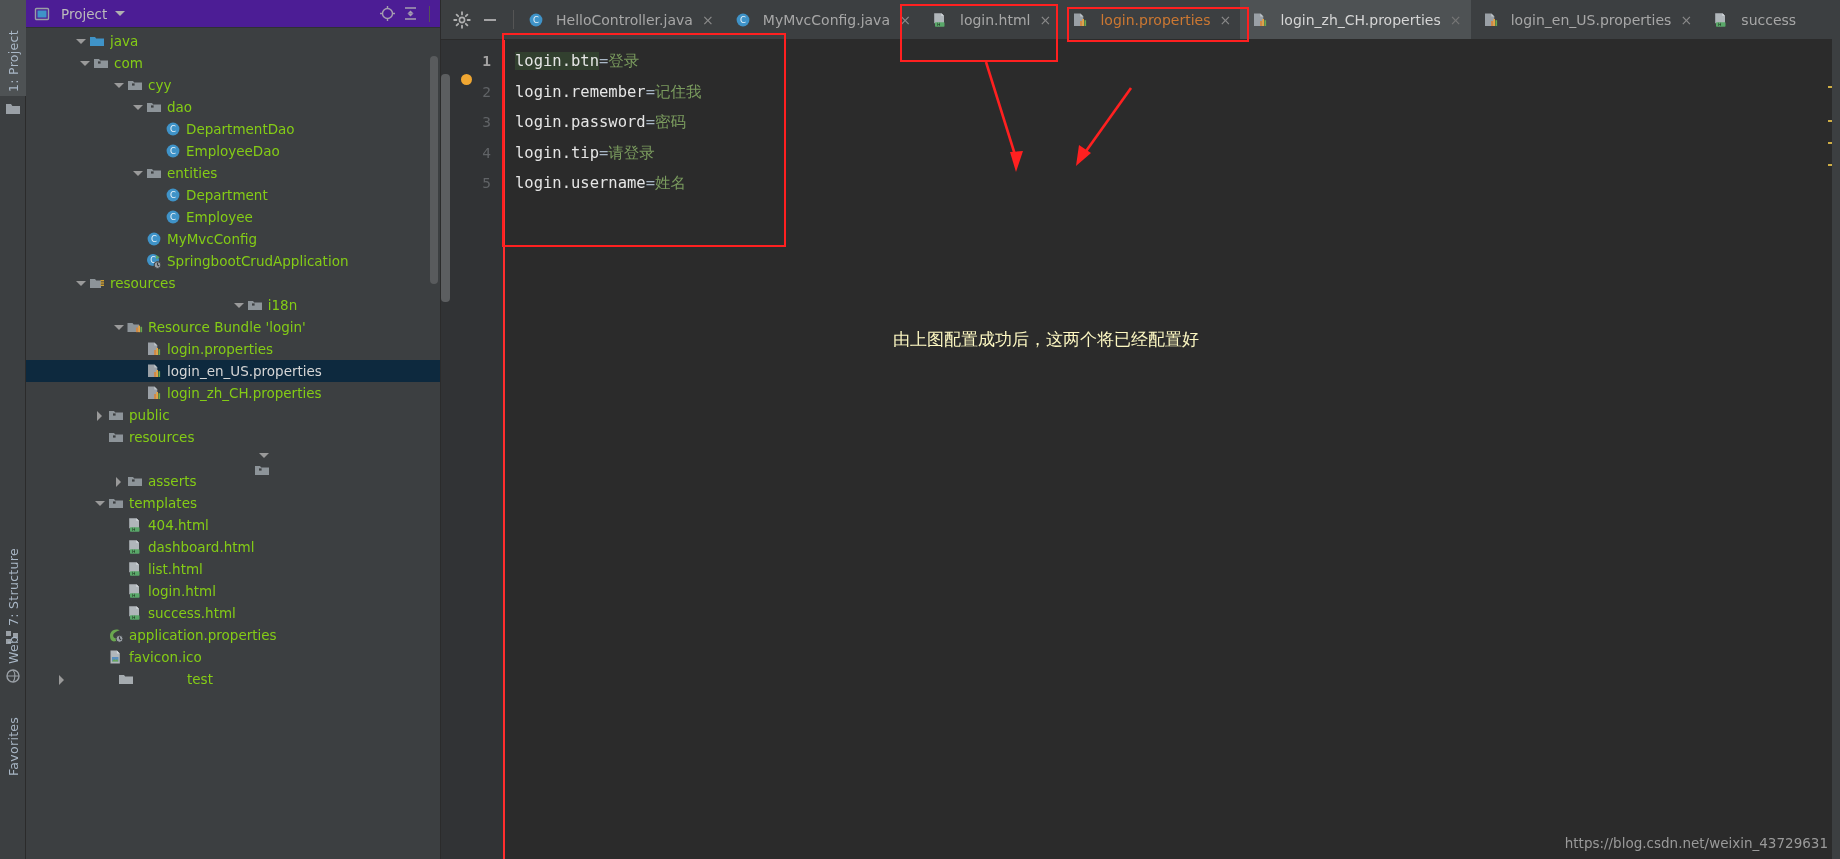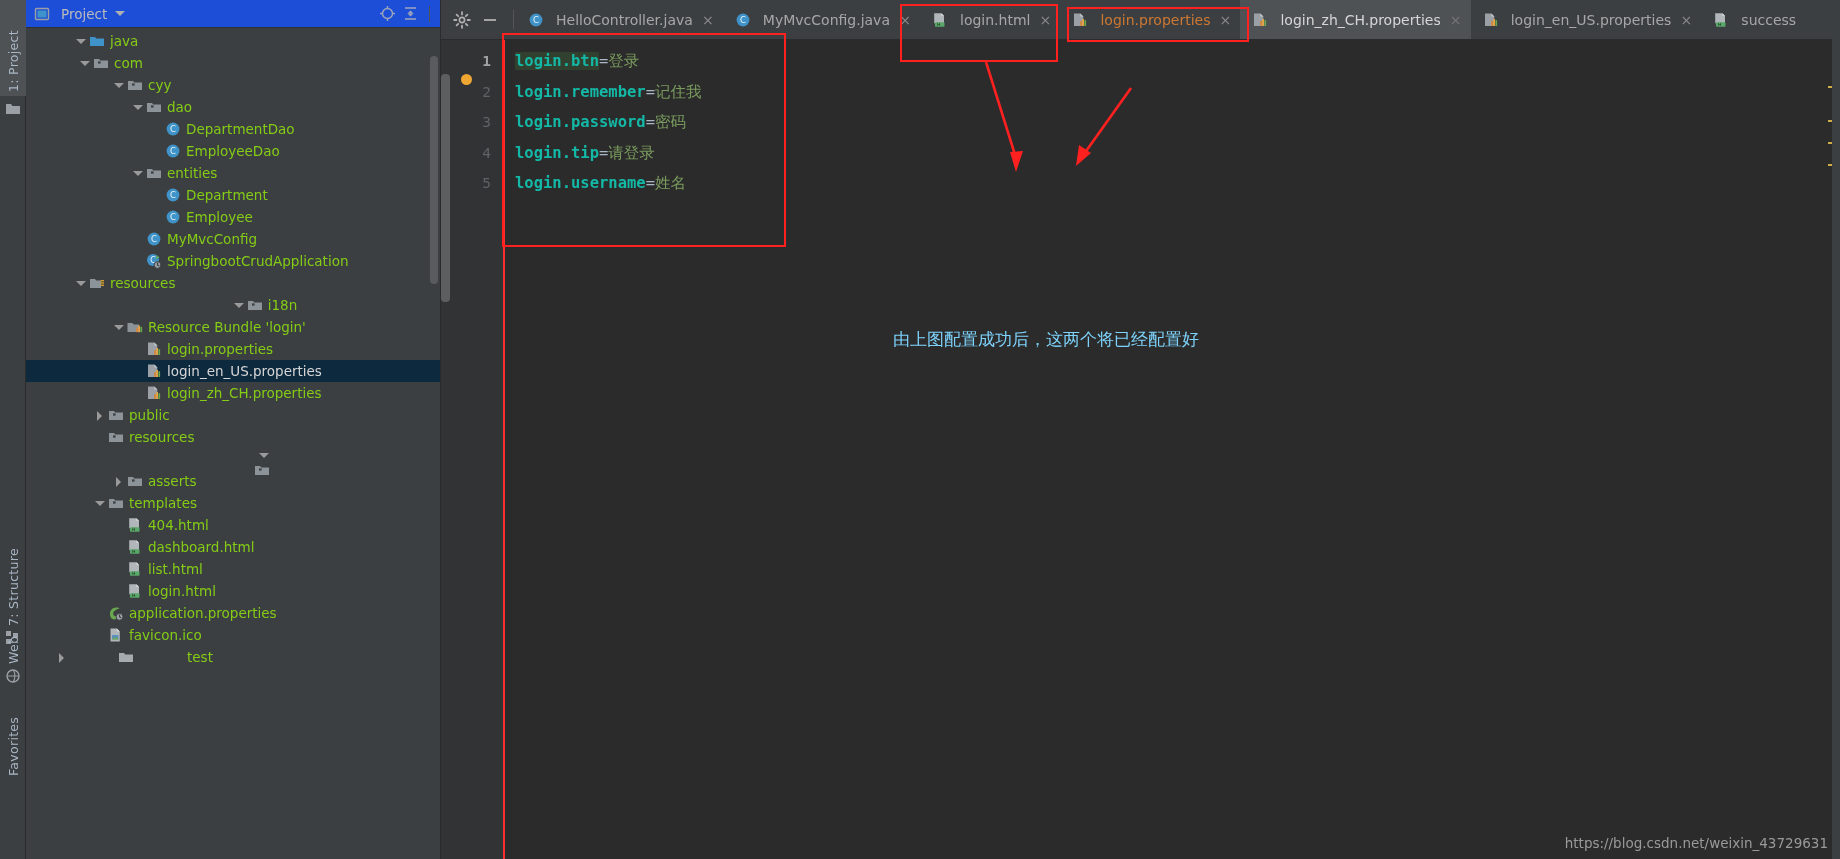--- a/index.html
+++ b/index.html
@@ -30,21 +30,21 @@
   
   .project-panel {
     width: 415px; flex: 0 0 415px; height: 859px;
     background: #3c3f41; display: flex; flex-direction: column;
     border-right: 1px solid #2b2b2b; position: relative;
   }
   .pp-header {
     height: 28px; display: flex; align-items: center;
     padding: 0 6px 0 8px; gap: 6px;
     border-bottom: 1px solid #2f3133;
-    background: #1d4ed8;
+    background: #4c1d95;
   }
   .pp-title { color: #bbbbbb; font-size: 13.5px; }
   .pp-caret {
     width: 0; height: 0; border-left: 5px solid transparent;
     border-right: 5px solid transparent; border-top: 5px solid #b0b0b0;
     margin-left: 2px;
   }
   .pp-header-spacer { flex: 1; }
   .hdr-icon { width: 17px; height: 17px; opacity: .85; }
   .hdr-sep { width:1px; height:16px; background:#555; margin:0 4px; }
@@ -128,39 +128,39 @@
   .code {
     flex:1; position: relative; padding-top: 6px; min-width:0;
     font-family: "DejaVu Sans Mono", "Liberation Mono", monospace;
     font-size: 15.5px;
   }
   .caret-line {
     position:absolute; left:0; top:0; width: 2px; height: 100%;
     background: #ff2e2e;
   }
   .cline { height: 30.5px; line-height: 30.5px; padding-left: 12px; white-space: pre; }
-  .k { color: #14b8a6; font-weight: bold; }
+  .k { color: #e5e5e5; }
   .eq { color: #a9b7c6; }
   .v { color: #7a9b5e; }
   .cline.hl .k { background: #32402f; }
 
   .bulb {
     position: absolute; width: 11px; height: 11px; border-radius: 50%;
     background: #f0a732; left: 20px; top: 34px;
   }
 
   
   .right-marks { position:absolute; right:0; top:40px; width:14px; height:819px; background:#2b2b2b; }
   .mark { position:absolute; right:2px; width:10px; height:2px; background:#cfae45; }
 
   
   .anno { position: absolute; pointer-events: none; }
   .redbox { border: 2.5px solid #ff2020; }
   .yellow-note {
-    color: #7dd3fc; font-size: 17px; white-space: nowrap;
+    color: #fef9c3; font-size: 17px; white-space: nowrap;
     font-family: "DejaVu Sans", "Liberation Sans", sans-serif;
   }
   .watermark {
     position:absolute; right: 12px; bottom: 8px;
     color: #9a9a9a; font-size: 13.5px;
     font-family: "DejaVu Sans", "Liberation Sans", sans-serif;
   }
   .right-edge {
     position:absolute; right:0; top:0; width:8px; height:859px; background:#3c3f41;
   }
@@ -459,20 +459,30 @@
           <div class="row" style="padding-left: 86px;">
             <span class="tw "></span>
             <span class="ico"><svg width="16" height="16" viewBox="0 0 16 16">
                 <path d="M2.2 1.2h7.2l2.6 2.6v7.4H2.2z" fill="#b0b6ba"></path>
                 <path d="M9.4 1.2l2.6 2.6H9.4z" fill="#d6dade"></path>
                 <rect x="3" y="10.2" width="9.5" height="4.6" rx="0.7" fill="#59a869"></rect>
                 <text x="5" y="13.9" font-size="4.6" fill="#1d2b1d" font-family="DejaVu Sans">H</text>
               </svg></span>
             <span class="label">login.html</span>
           </div>
+          <div class="row" style="padding-left: 86px;">
+            <span class="tw "></span>
+            <span class="ico"><svg width="16" height="16" viewBox="0 0 16 16">
+                <path d="M2.2 1.2h7.2l2.6 2.6v7.4H2.2z" fill="#b0b6ba"></path>
+                <path d="M9.4 1.2l2.6 2.6H9.4z" fill="#d6dade"></path>
+                <rect x="3" y="10.2" width="9.5" height="4.6" rx="0.7" fill="#59a869"></rect>
+                <text x="5" y="13.9" font-size="4.6" fill="#1d2b1d" font-family="DejaVu Sans">H</text>
+              </svg></span>
+            <span class="label">success.html</span>
+          </div>
           <div class="row" style="padding-left: 67px;">
             <span class="tw "></span>
             <span class="ico"><svg width="16" height="16" viewBox="0 0 16 16">
                 <path d="M2 8.6c0-3.4 2.8-6.2 6.2-6.2 1.8 0 3 .5 3.6 1-2 .2-4.6 1.3-5.9 3.2-1 1.4-1 2.8 0 3.8 1.4 1.4 4 .3 5.4-1.3.2 3-2.4 5.3-5.3 5.3-2.2 0-4-1.6-4-5.8z" fill="#6aa84f"></path>
                 <circle cx="11.5" cy="11.8" r="3.5" fill="#9aa0a6" stroke="#3c3f41" stroke-width="1"></circle>
                 <path d="M11.5 9.5v2.3l1.6 1" stroke="#3c3f41" stroke-width="1.1" fill="none"></path>
               </svg></span>
             <span class="label">application.properties</span>
           </div>
           <div class="row" style="padding-left: 67px;">

